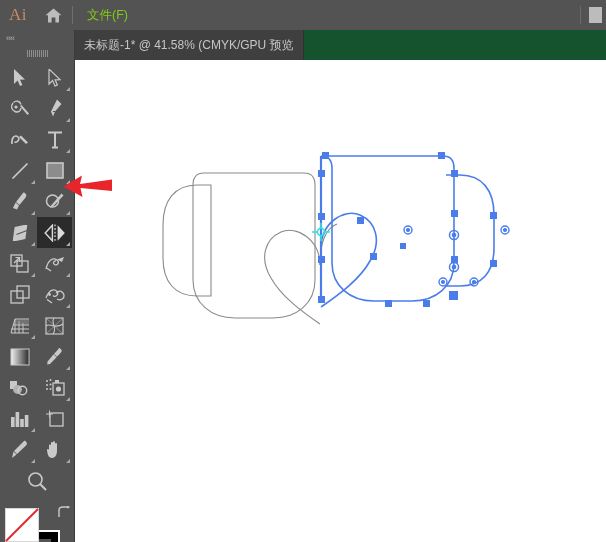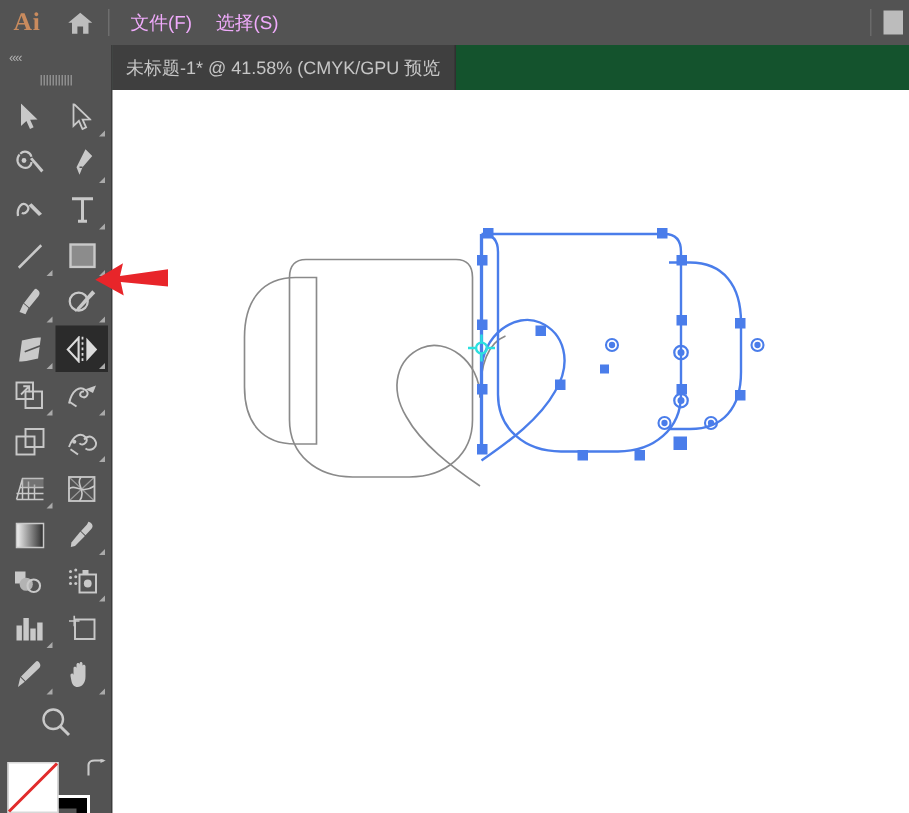--- a/index.html
+++ b/index.html
@@ -13,29 +13,29 @@
 
   
   .menubar{
     position:absolute;left:0;top:0;width:606px;height:30px;
     background:#535353;
     display:flex;align-items:center;
     box-sizing:border-box;
   }
   .ai-logo{
     width:36px;height:30px;display:flex;align-items:center;justify-content:center;
-    color:#c98b5e;font-size:17px;font-weight:bold;letter-spacing:.5px;
+    color:#c98b5e;font-size:17px;font-weight:normal;letter-spacing:.5px;
     font-family:"Liberation Serif","DejaVu Serif",serif;
   }
   .home-btn{
     width:34px;height:30px;display:flex;align-items:center;justify-content:center;
   }
   .menu-div{width:1px;height:18px;background:#6e6e6e;margin:0 6px 0 2px;}
   .menu-item{
-    color:#f0abfc;font-size:12.5px;padding:0 8px;height:30px;
+    color:#84cc16;font-size:12.5px;padding:0 8px;height:30px;
     display:flex;align-items:center;white-space:nowrap;
   }
   .menubar-right{margin-left:auto;display:flex;align-items:center;padding-right:4px;}
   .mb-sep{width:1px;height:18px;background:#6a6a6a;margin:0 8px;}
   .mb-sq{width:13px;height:16px;background:#bcbcbc;}
 
   
   .tabbar{
     position:absolute;left:75px;top:30px;width:531px;height:30px;
     background:#14532d;display:flex;align-items:stretch;
@@ -117,21 +117,20 @@
 
   <div class="menubar">
     <div class="ai-logo">Ai</div>
     <div class="home-btn">
       <svg width="17" height="15" viewBox="0 0 17 15">
         <path d="M8.5 0.5 L16.5 7.2 L14 7.2 L14 14.5 L10.4 14.5 L10.4 9.6 L6.6 9.6 L6.6 14.5 L3 14.5 L3 7.2 L0.5 7.2 Z" fill="#bdbdbd"></path>
       </svg>
     </div>
     <div class="menu-div"></div>
     <div class="menu-item">文件(F)</div>
-    <div class="menu-item">选择(S)</div>
     <div class="menubar-right">
       <div class="mb-sep"></div>
       <div class="mb-sq"></div>
     </div>
   </div>
 
   <div class="tabbar">
     <div class="doc-tab">未标题-1* @ 41.58% (CMYK/GPU 预览</div>
   </div>
 

